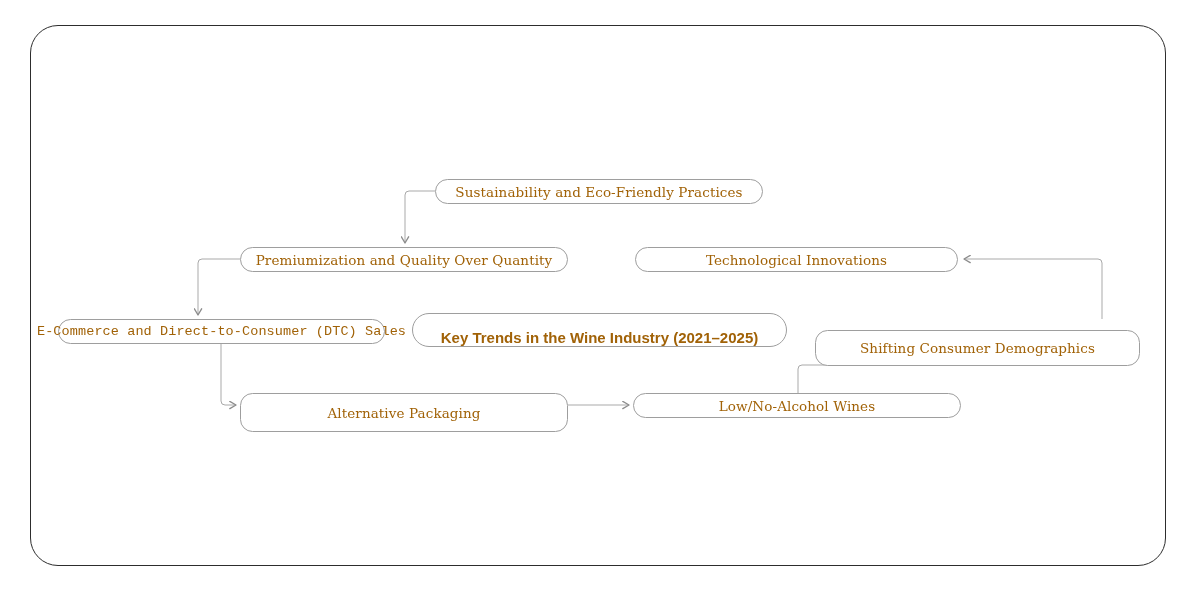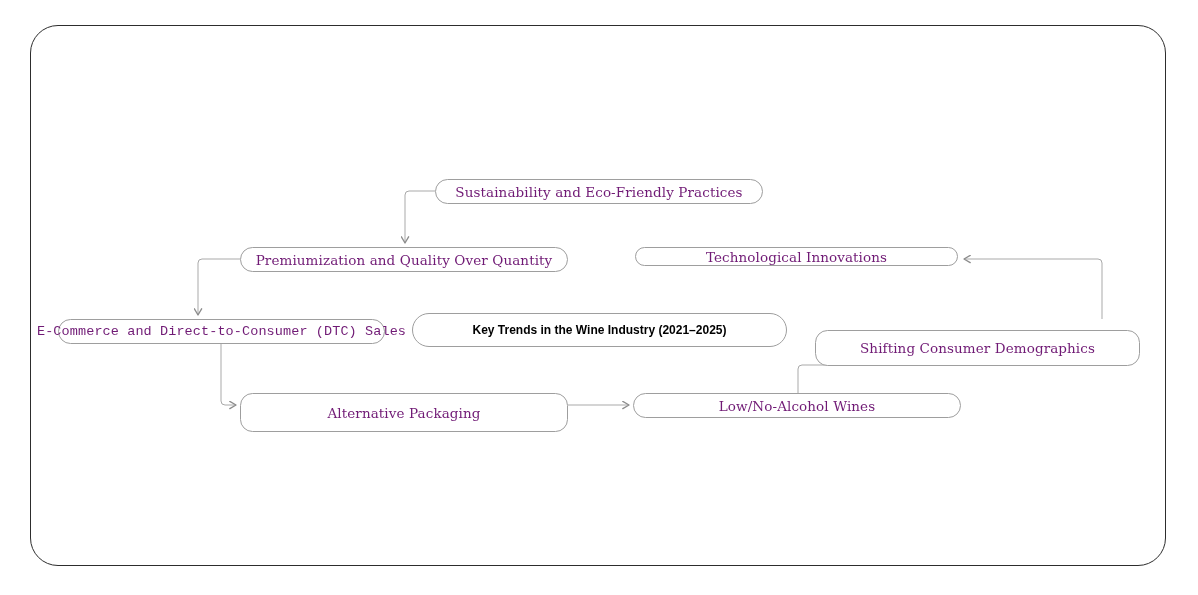--- a/index.html
+++ b/index.html
@@ -39,39 +39,40 @@
   .node {
     position: absolute;
     box-sizing: border-box;
     background: #ffffff;
     border: 1px solid #9e9e9e;
     border-radius: 12.5px;
     display: flex;
     align-items: center;
     justify-content: center;
     font-size: 13.5px;
-    color: #701a75;
+    color: #a16207;
     white-space: nowrap;
     letter-spacing: 0.1px;
   }
   .node-sustainability   { left: 435px; top: 179px; width: 328px; height: 25px; }
   .node-premiumization   { left: 240px; top: 247px; width: 328px; height: 25px; }
-  .node-technological    { left: 635px; top: 247px; width: 323px; height: 19px; }
+  .node-technological    { left: 635px; top: 247px; width: 323px; height: 25px; }
   .node-ecommerce        { left:  58px; top: 319px; width: 327px; height: 25px; font-family: Liberation Mono, monospace; }
   .node-shifting         { left: 815px; top: 330px; width: 325px; height: 36px; }
   .node-alternative      { left: 240px; top: 393px; width: 328px; height: 39px; }
   .node-lowno            { left: 633px; top: 393px; width: 328px; height: 25px; }
   .node-center {
     left: 412px; top: 313px; width: 375px; height: 34px;
     border-radius: 17px;
     font-family: "Liberation Sans", "DejaVu Sans", sans-serif;
-    font-size: 12px;
+    font-size: 15px;
     font-weight: 600;
-    color: #000000;
+    color: #a16207;
     letter-spacing: 0px;
+    align-items: flex-end;
   }
 </style>
 </head>
 <body>
 
 <div class="stage">
 
   <div class="frame"></div>
 
   <svg class="connectors" viewBox="0 0 1198 595" xmlns="http://www.w3.org/2000/svg">

